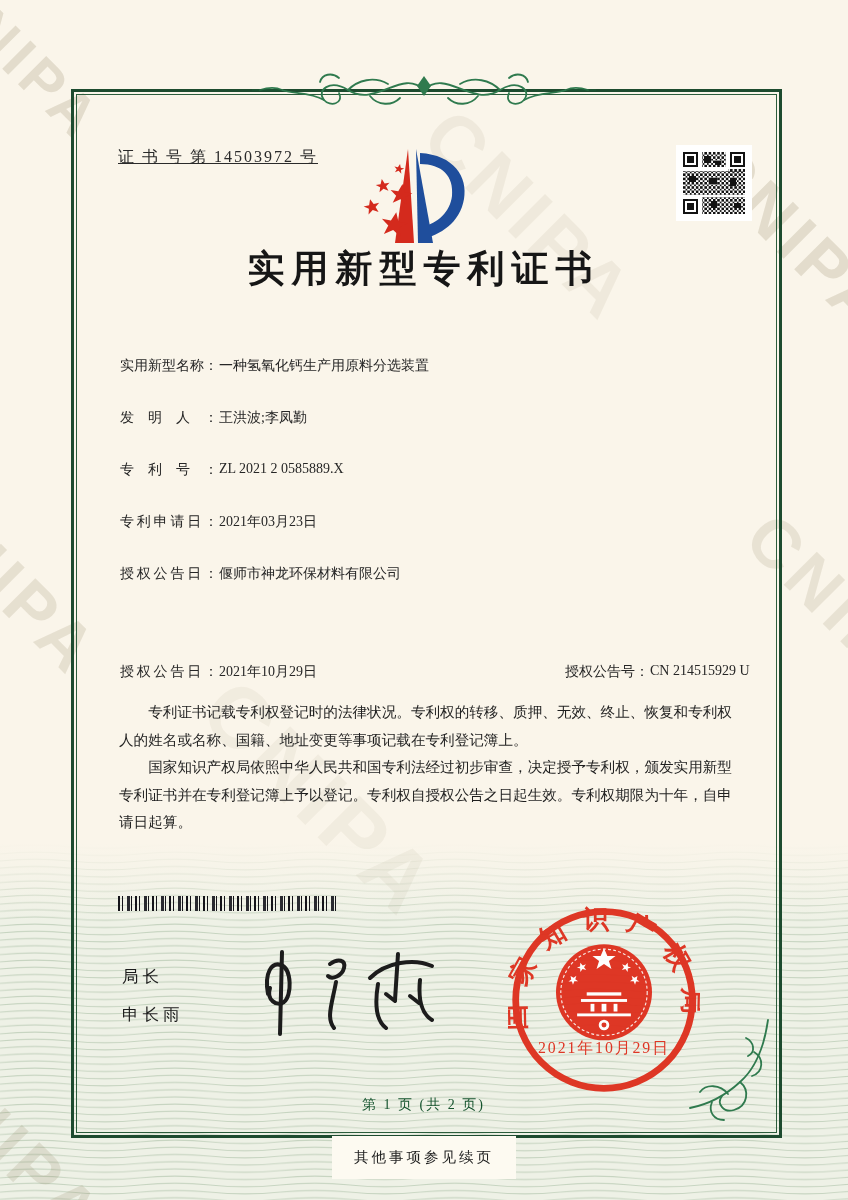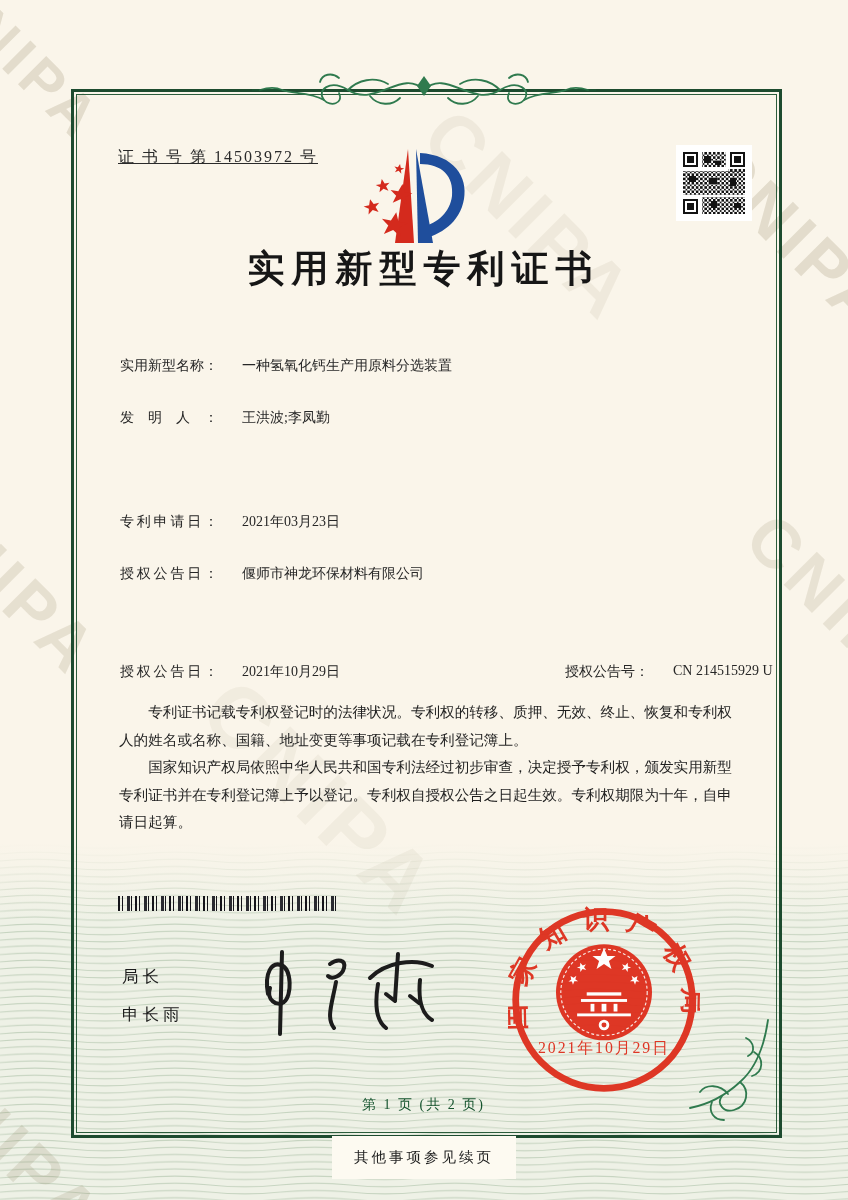--- a/index.html
+++ b/index.html
@@ -31,21 +31,21 @@
   .cert-no{position:absolute;left:118px;top:147px;z-index:5;font-size:16px;
            letter-spacing:2px;color:#2a2a2a;white-space:pre;text-decoration:underline;}
   .logo{position:absolute;left:356px;top:143px;z-index:5;}
   .qr-wrap{position:absolute;left:676px;top:145px;width:76px;height:76px;background:#fff;
            z-index:5;display:flex;align-items:center;justify-content:center;}
   .title{position:absolute;left:71px;top:244px;width:705px;z-index:5;text-align:center;
          font-size:37px;font-weight:bold;letter-spacing:7px;color:#161616;}
   .row{position:absolute;left:120px;z-index:5;font-size:14px;color:#262626;
        display:flex;align-items:flex-start;white-space:pre;}
   .lbl{display:inline-block;width:98px;text-align:justify;text-align-last:justify;}
-  .val{margin-left:24px;white-space:pre;}
+  .val{margin-left:1px;white-space:pre;}
   .grant-right{position:absolute;left:445px;top:0;display:flex;white-space:pre;}
   .paras{position:absolute;left:119px;top:699px;width:617px;z-index:5;font-size:14.6px;
          line-height:27.6px;color:#1f1f1f;}
   .paras p{margin:0;text-indent:2em;}
   .barcode{position:absolute;left:118px;top:896px;width:218px;height:15px;z-index:5;
     background:repeating-linear-gradient(90deg,
       #15141a 0 2px,rgba(0,0,0,0) 2px 4px,#15141a 4px 5px,rgba(0,0,0,0) 5px 9px,
       #2a2a30 9px 12px,rgba(0,0,0,0) 12px 13px,#15141a 13px 14px,rgba(0,0,0,0) 14px 17px);}
   .signer-title{position:absolute;left:122px;top:966px;z-index:5;font-size:16.5px;
         letter-spacing:4px;font-family:"Liberation Sans","DejaVu Sans",sans-serif;color:#1b1b1b;text-align:right;}
@@ -169,20 +169,24 @@
   <div class="title">实用新型专利证书</div>
 
   <div class="row" style="top:357px">
     <span class="lbl">实用新型名称：</span>
     <span class="val">一种氢氧化钙生产用原料分选装置</span>
   </div>
   <div class="row" style="top:409px">
     <span class="lbl">发明人：</span>
     <span class="val">王洪波;李凤勤</span>
   </div>
+  <div class="row" style="top:461px">
+    <span class="lbl">专利号：</span>
+    <span class="val">ZL 2021 2 0585889.X</span>
+  </div>
   <div class="row" style="top:513px">
     <span class="lbl">专利申请日：</span>
     <span class="val">2021年03月23日</span>
   </div>
   <div class="row" style="top:565px">
     <span class="lbl">授权公告日：</span>
     <span class="val">偃师市神龙环保材料有限公司</span>
   </div>
 
   <div class="row" style="top:663px;width:616px">

